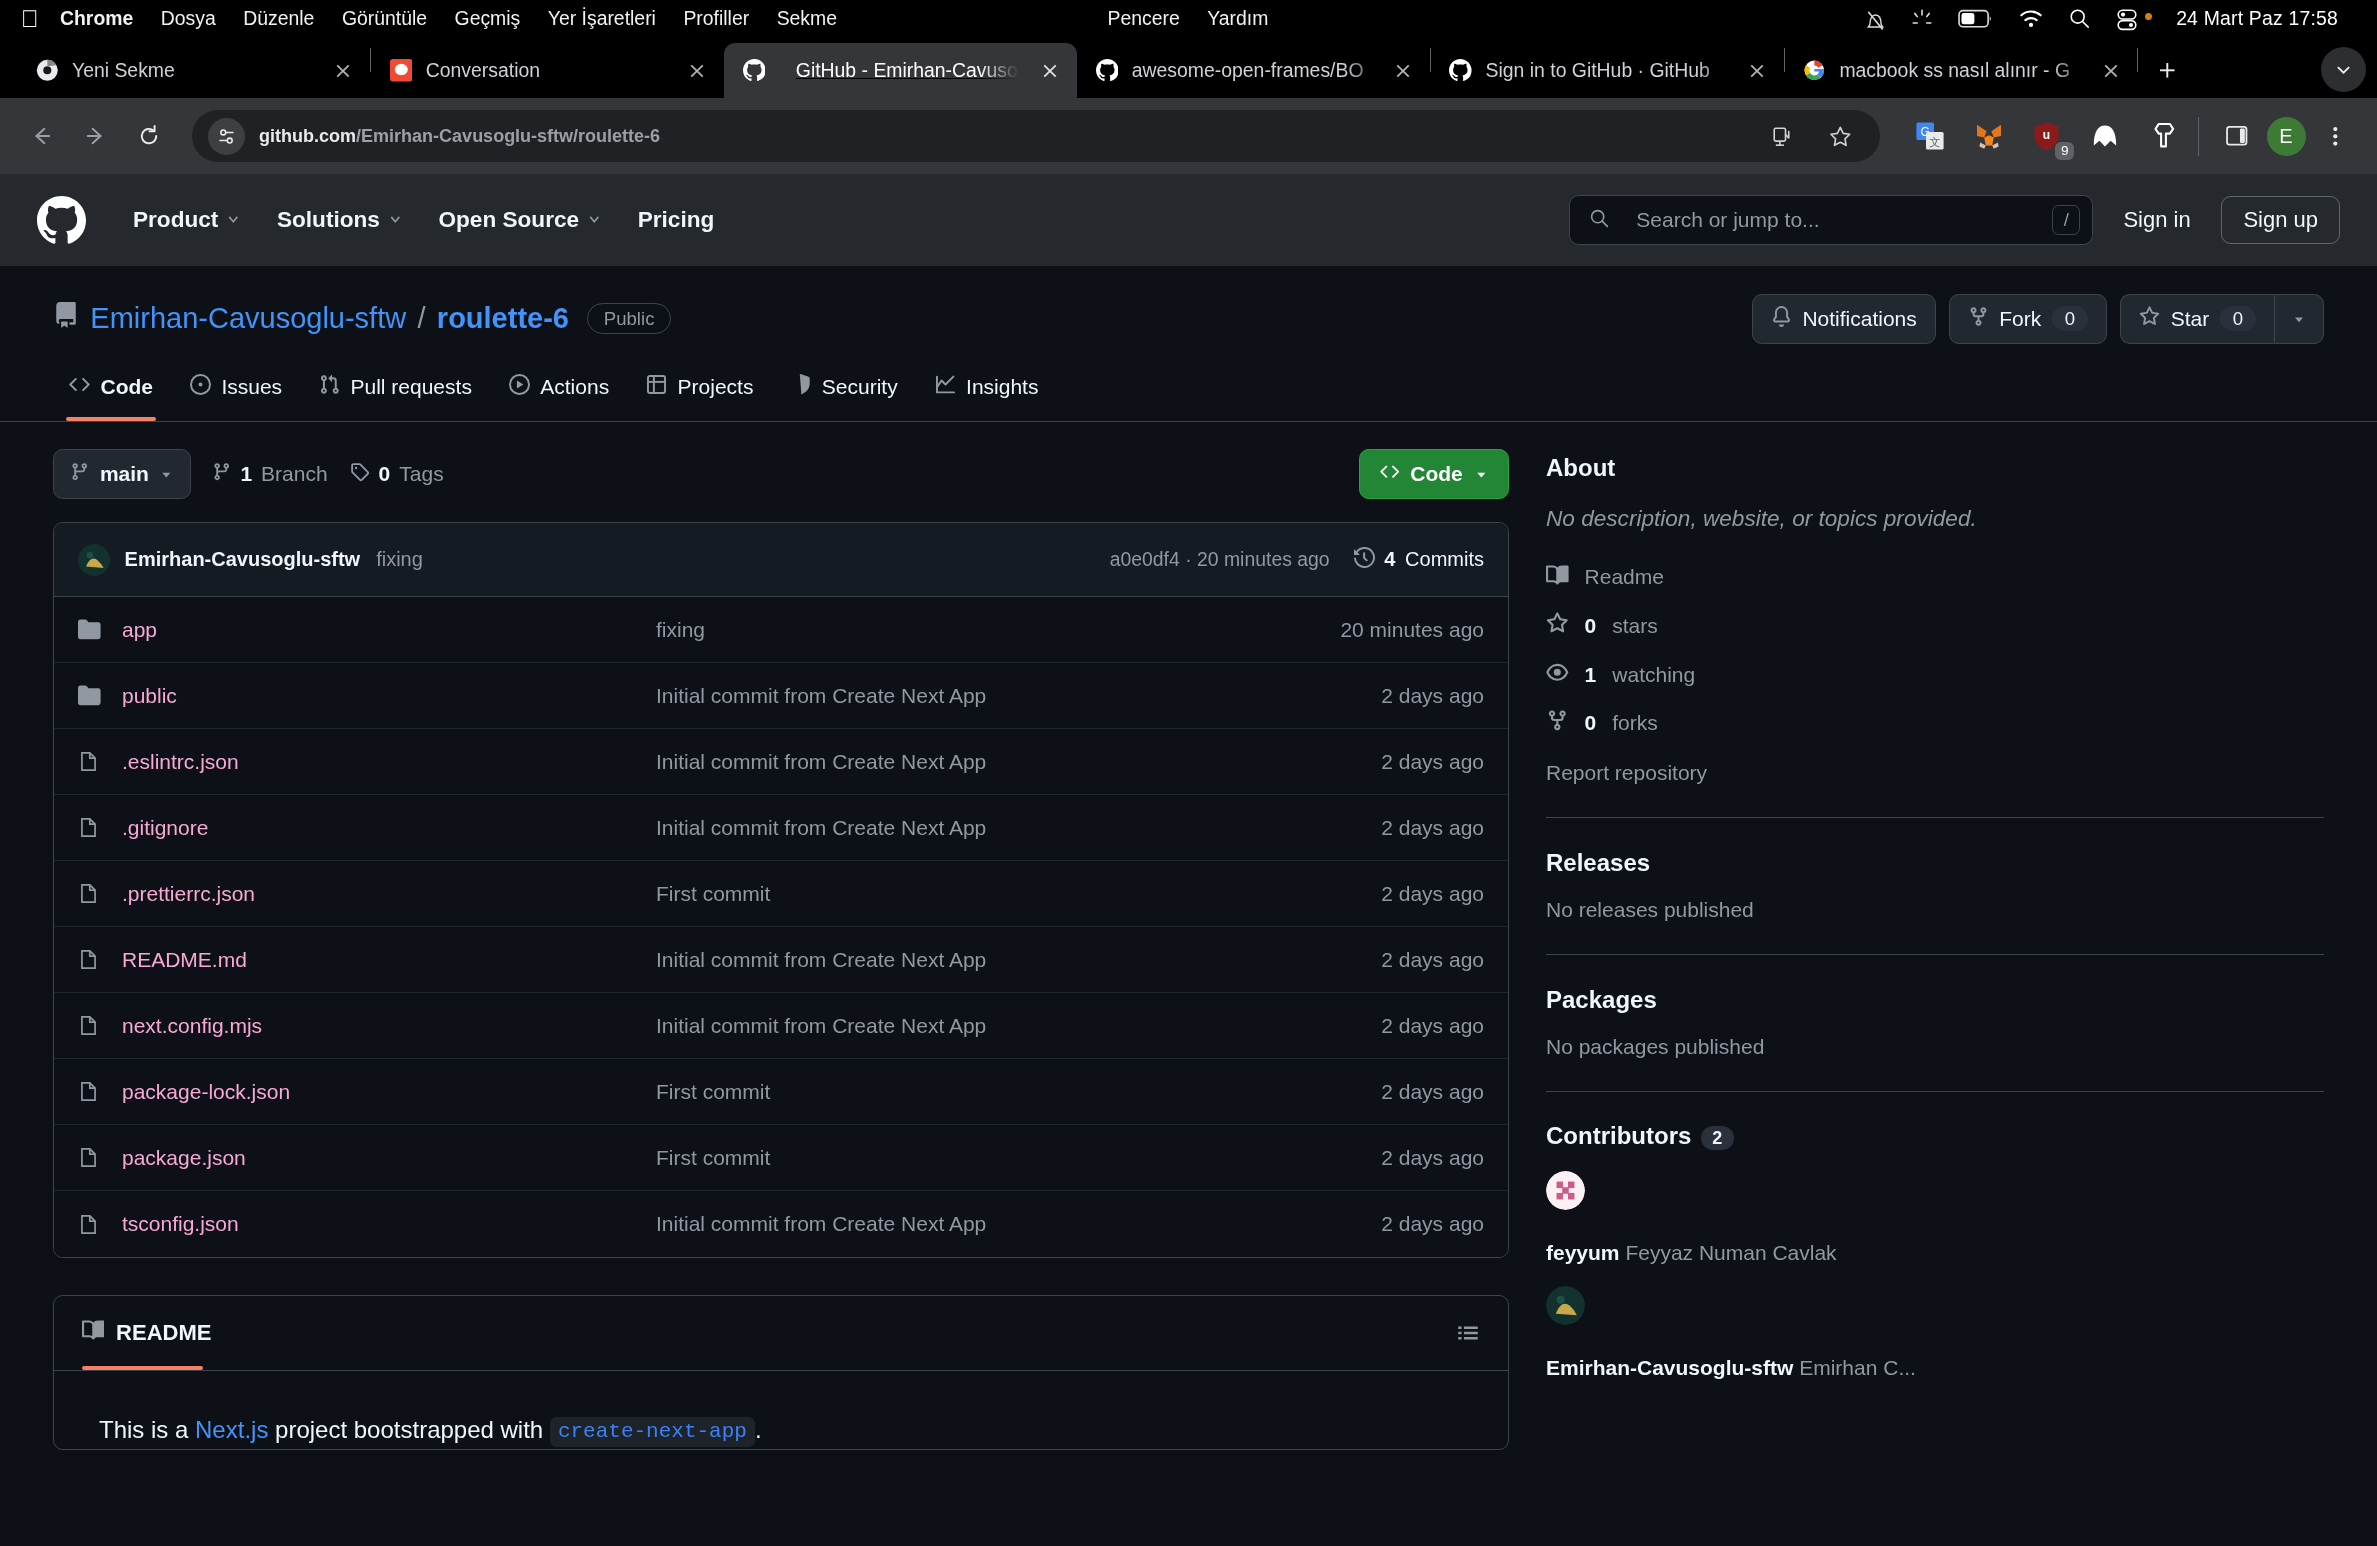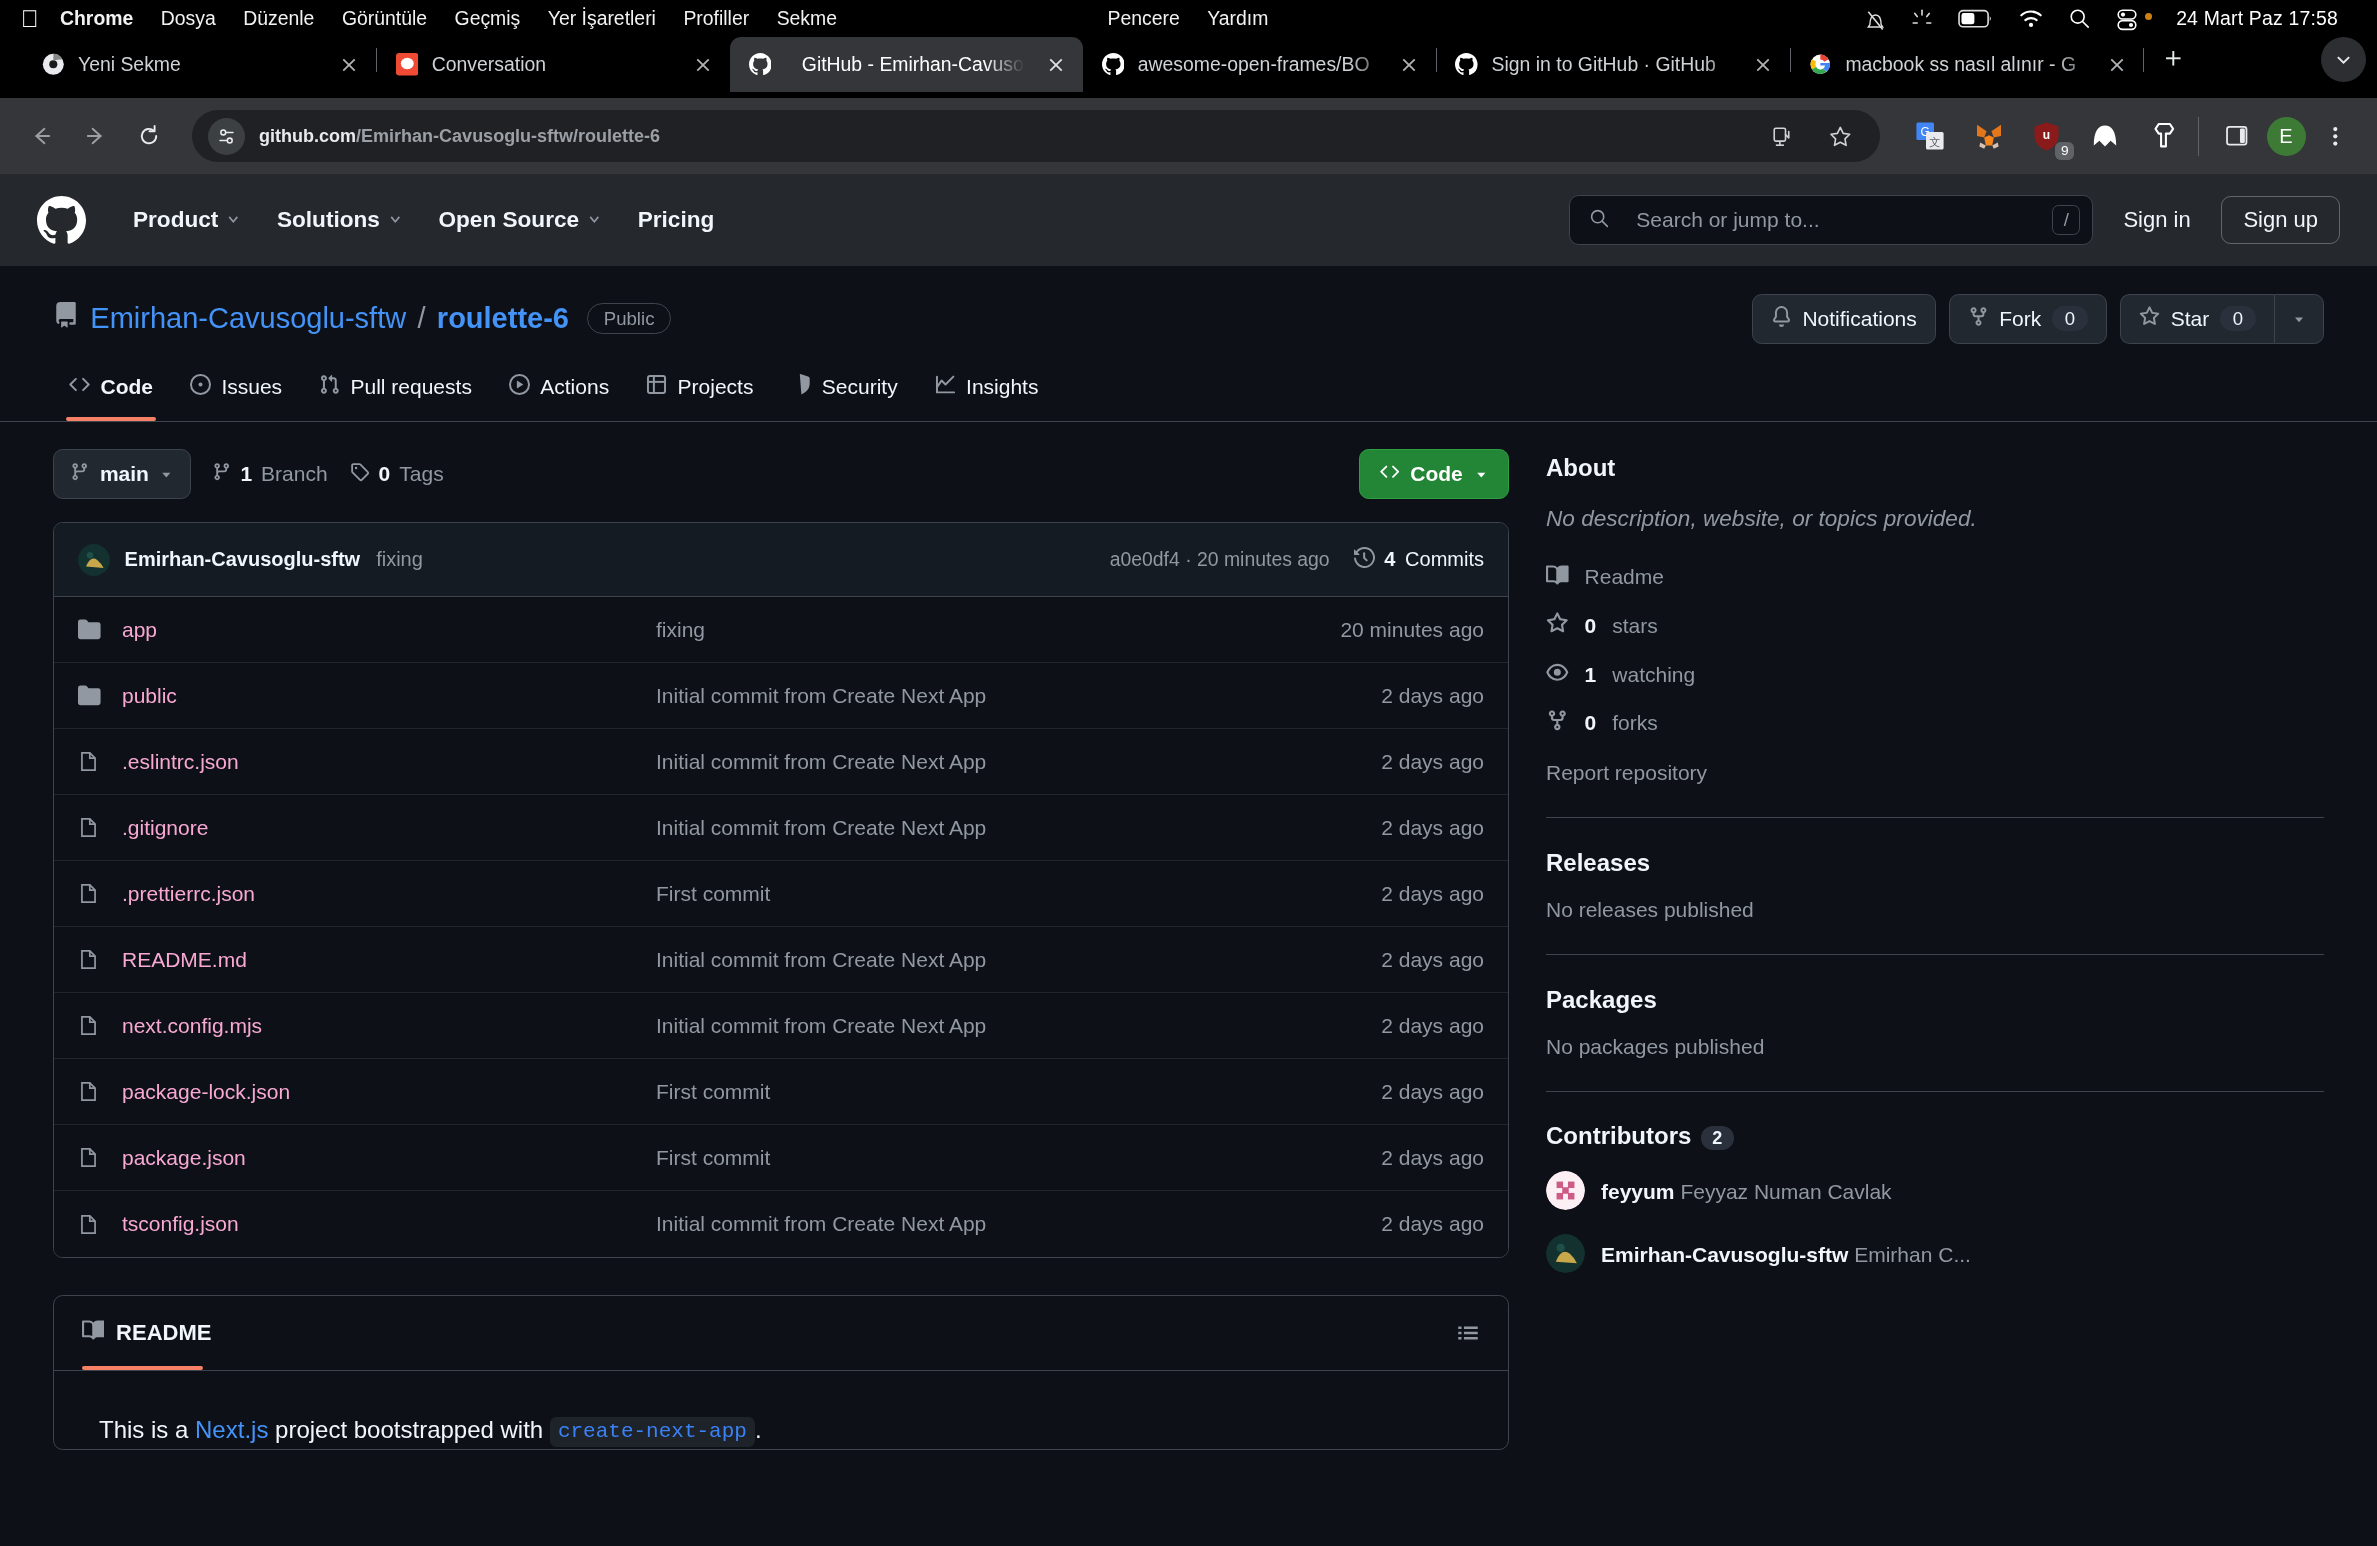--- a/index.html
+++ b/index.html
@@ -18,22 +18,22 @@
   .apple-logo { font-size: 24px; margin-right: 21px; line-height: 1; }
   .mac-menu-item { margin-right: 27.5px; white-space: nowrap; color: #f2f2f2; }
   .mac-menu-item.bold { font-weight: bold; }
   .mac-right { margin-left: auto; display: flex; align-items: center; gap: 24px; padding-right: 18px; }
   .mac-right svg { display: block; }
   .mac-clock { font-size: 19.4px; color: #fff; white-space: nowrap; letter-spacing: 0.2px; }
   .ctrl-dot { width: 7.3px; height: 7.3px; border-radius: 50%; background: #d08013; margin-left: -18px; align-self: flex-start; margin-top: 6.5px;}
 
   
   .tabstrip {
-    height: 61px; background: #000; display: flex; align-items: flex-start;
-    padding-left: 23px; position: relative;
+    height: 61px; background: #000; display: flex; align-items: flex-end;
+    padding-left: 17px; position: relative; text-decoration: underline;
   }
   .tab {
     display: flex; align-items: center; height: 55px; width: 353px;
     padding: 0 13px 0 18px; position: relative; color: #cfd3d6; font-size: 19.4px;
   }
   .tab.active { background: #35363a; border-radius: 11.3px 11.3px 0 0; color: #fff; gap: 17px; }
   .tab .favicon { width: 24px; height: 24px; flex: none; margin-right: 13px; display:flex; align-items:center; justify-content:center;}
   .tab .tab-title {
     flex: 1; white-space: nowrap; overflow: hidden;
     -webkit-mask-image: linear-gradient(to right, #000 82%, transparent 100%);
@@ -216,21 +216,21 @@
   .side-link { display: flex; align-items: center; gap: 16px; color: #9198a1; font-size: 21px; margin-bottom: 21px; }
   .side-link b { color: #f0f6fc; font-weight: bold; }
   .side-report { color: #9198a1; font-size: 21px; margin-top: 24px; }
   .side-rule { height: 0.8px; background: #3d444d; margin: 32px 0 31px 0; }
   .side-empty { color: #9198a1; font-size: 21px; }
   .contrib-count {
     display: inline-flex; align-items: center; justify-content: center;
     background: #2a313c; color: #f0f6fc; border-radius: 16px;
     font-size: 18px; padding: 1.6px 11.3px; margin-left: 9.7px; vertical-align: middle;
   }
-  .contrib-row { display: flex; align-items: center; gap: 16px; margin-top: 21px; }
+  .contrib-row { display: flex; align-items: flex-start; gap: 28px; margin-top: 21px; flex-direction: column; }
   .contrib-avatar { width: 39px; height: 39px; border-radius: 50%; flex: none; }
   .contrib-name { font-size: 21px; color: #f0f6fc; font-weight: bold; white-space: nowrap; overflow: hidden; }
   .contrib-full { color: #9198a1; font-weight: normal; }
 </style>
 </head>
 <body>
 
 <div class="mac-menubar">
   <div class="apple-logo"></div>
   <div class="mac-menu-item bold">Chrome</div>

